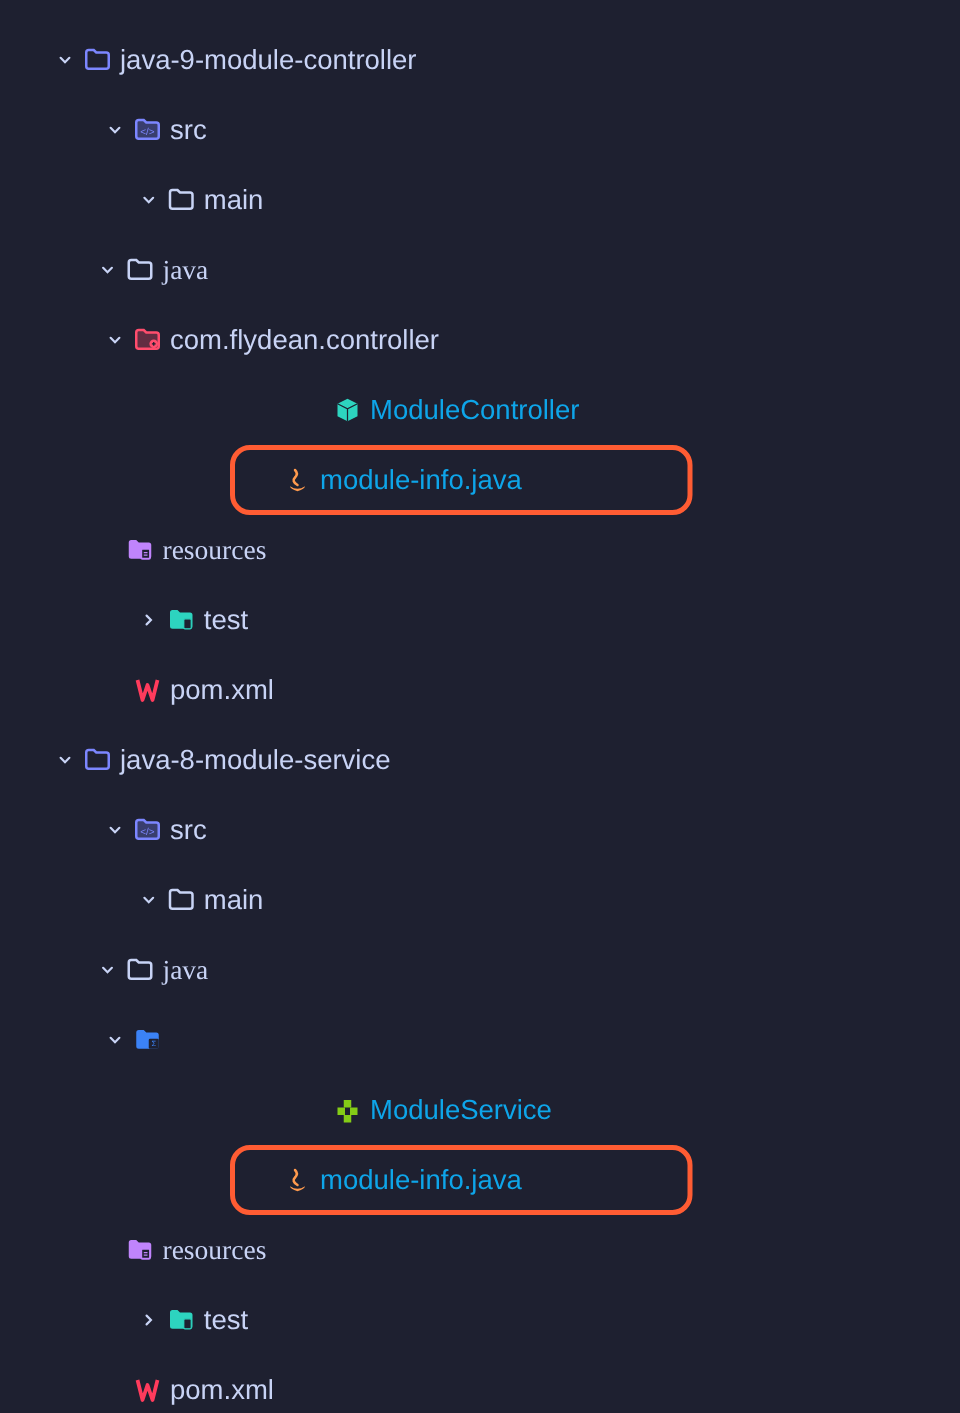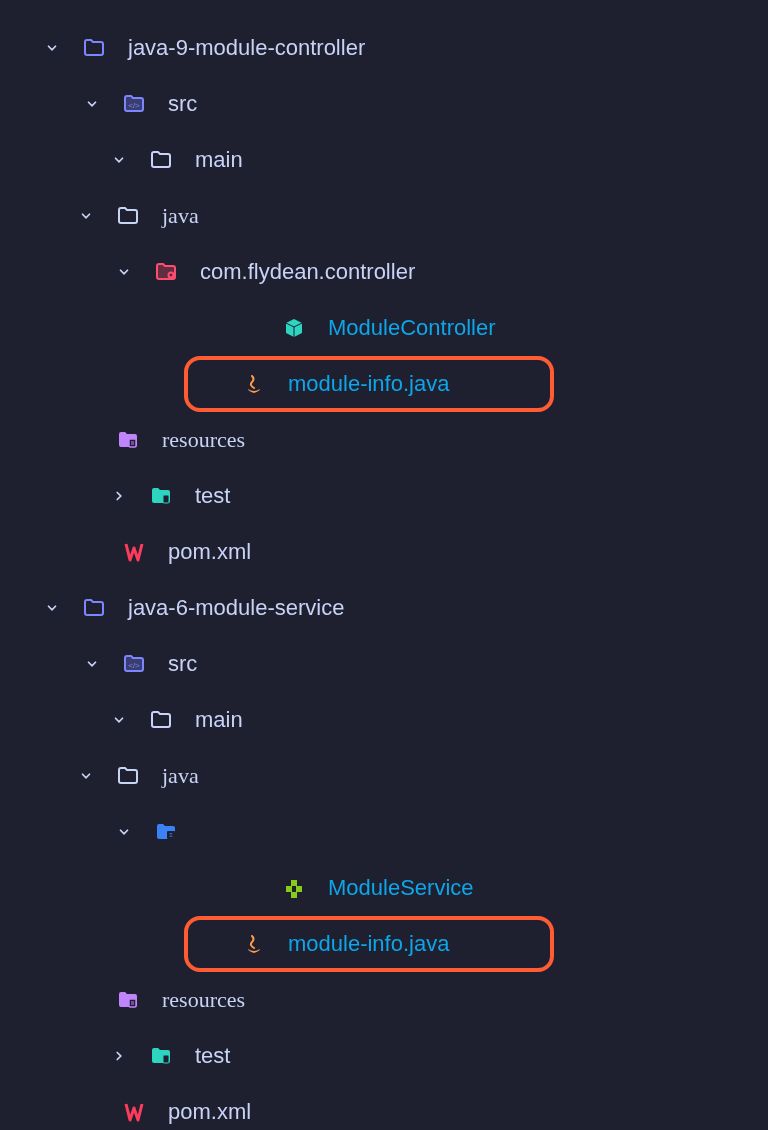--- a/index.html
+++ b/index.html
@@ -10,21 +10,21 @@
     font-size: 22px;
     font-weight: 500;
     padding: 20px 0;
     width: 768px;
     height: 1130px;
   }
   .tree-row {
     display: flex;
     align-items: center;
     height: 56px;
-    gap: 20px;
+    gap: 4px;
     cursor: pointer;
   }
   .chevron {
     width: 16px;
     height: 16px;
     display: flex;
     align-items: center;
     justify-content: center;
     flex-shrink: 0;
   }
@@ -37,21 +37,21 @@
     align-items: center;
     justify-content: center;
     flex-shrink: 0;
   }
   .icon svg { width: 24px; height: 24px; }
   .label { white-space: nowrap; }
   .indent-0 { padding-left: 44px; }
   .indent-1 { padding-left: 84px; }
   .indent-2 { padding-left: 111px; }
   .indent-3 { padding-left: 78px; font-family: Liberation Serif, serif; }
-  .indent-4 { padding-left: 116px; }
+  .indent-4 { padding-left: 84px; }
   .indent-5 { padding-left: 244px; }
   .highlighted {
     border: 4px solid #ff5c33;
     border-radius: 16px;
     margin-left: 184px;
     padding-left: 16px !important;
     width: 370px;
     text-align: right;
   }
   .orange-text { color: #0ea5e9; }
@@ -199,21 +199,21 @@
   <span class="chevron">
       <svg viewBox="0 0 16 16">
         <path d="M4 6 L8 10 L12 6" stroke="#c8d3f5" stroke-width="2" fill="none" stroke-linecap="round"></path>
       </svg>
     </span>
   <span class="icon">
       <svg viewBox="0 0 24 24">
         <path d="M3 6 a2 2 0 0 1 2-2 h4 l2 2 h8 a2 2 0 0 1 2 2 v9 a2 2 0 0 1-2 2 H5 a2 2 0 0 1-2-2 Z" fill="none" stroke="#7c86ff" stroke-width="2"></path>
       </svg>
     </span>
-  <span class="label">java-6-module-service</span>
+  <span class="label">java-8-module-service</span>
 </div>
 
 <div class="tree-row indent-1">
   <span class="chevron">
       <svg viewBox="0 0 16 16">
         <path d="M4 6 L8 10 L12 6" stroke="#c8d3f5" stroke-width="2" fill="none" stroke-linecap="round"></path>
       </svg>
     </span>
   <span class="icon">
       <svg viewBox="0 0 24 24">

